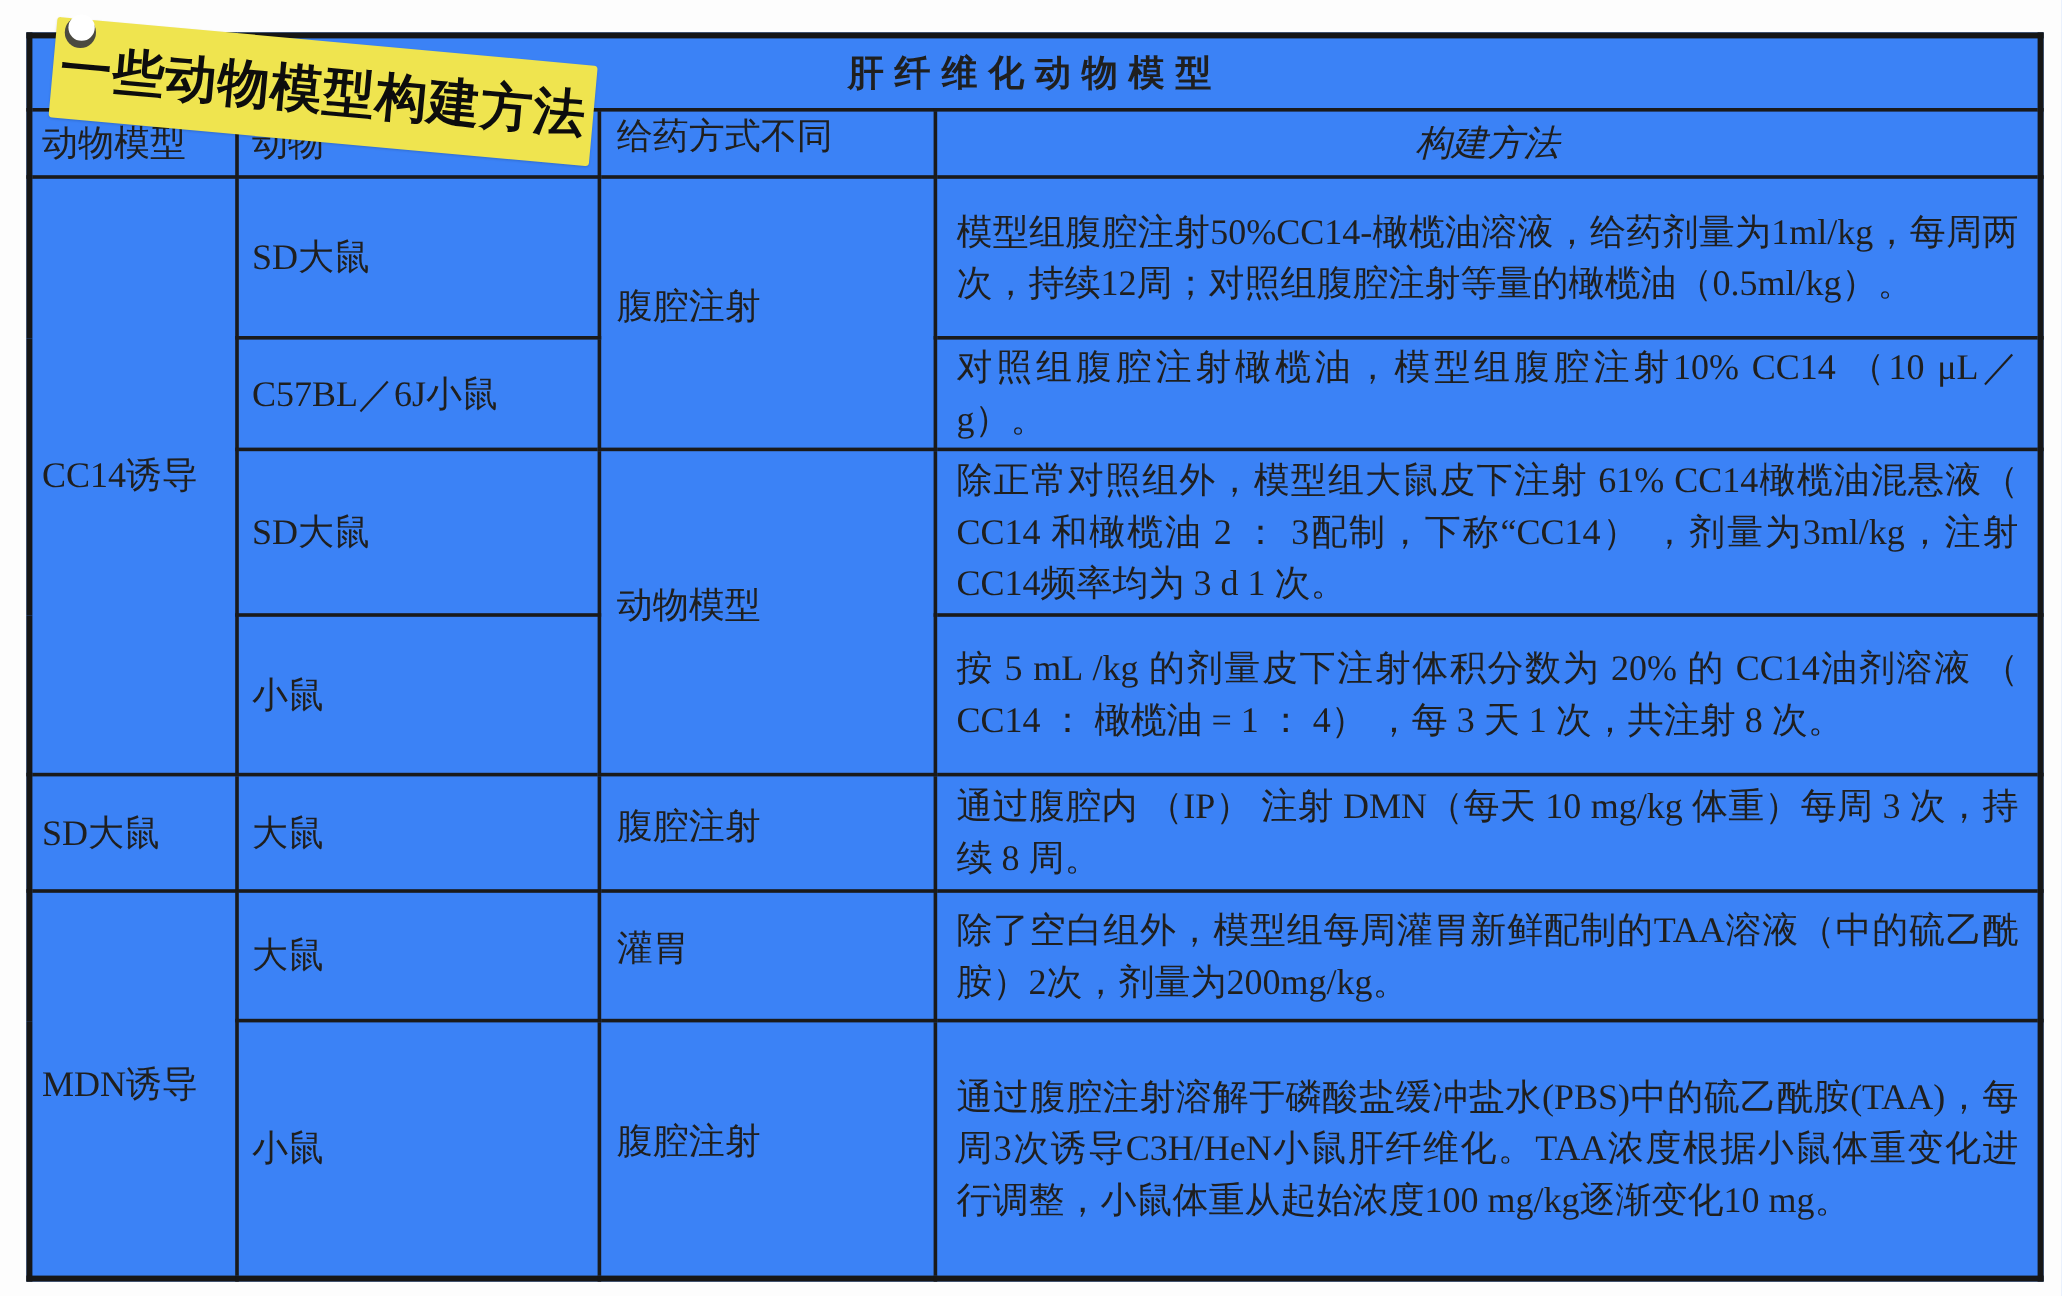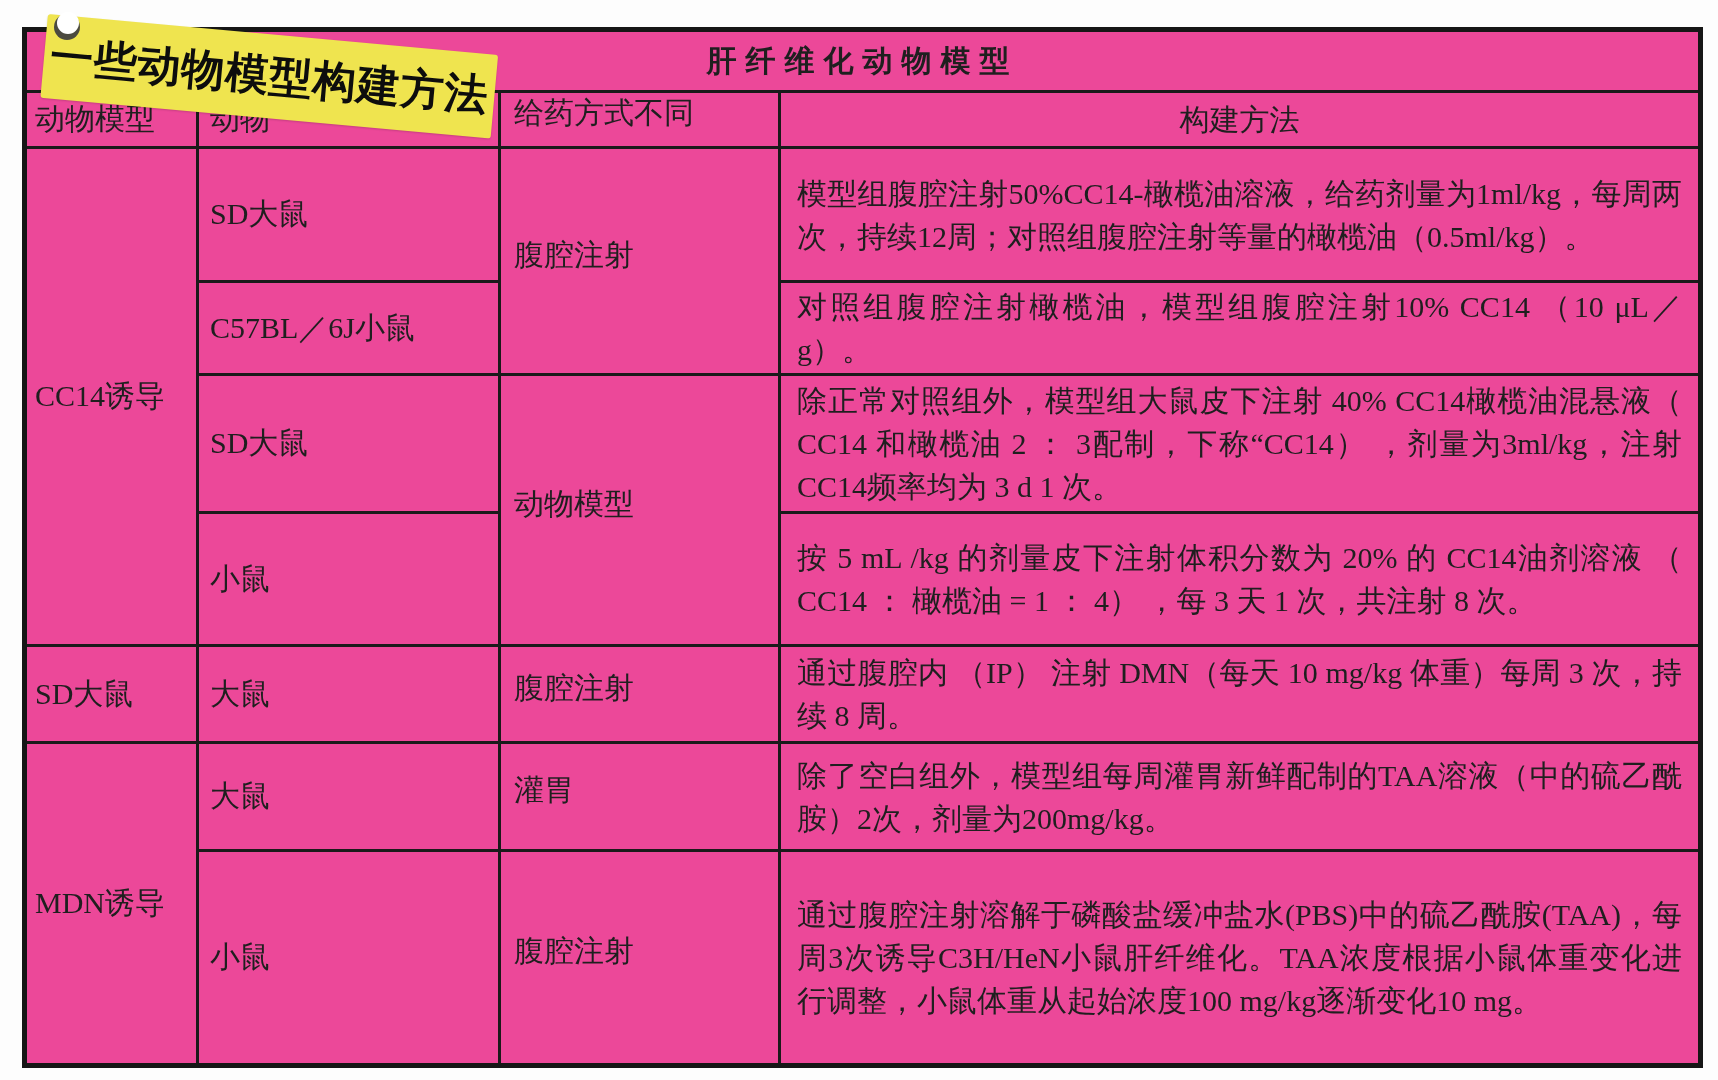--- a/index.html
+++ b/index.html
@@ -18,21 +18,21 @@
   }
 
   
   table.models {
     position: absolute;
     left: 22px;
     top: 27px;
     width: 1676px;
     border-collapse: collapse;
     table-layout: fixed;
-    background: #ec4899;
+    background: #3b82f6;
     border: 5px solid #161616;
   }
   table.models td {
     border: 3px solid #1a1a1a;
     vertical-align: middle;
     font-size: 30px;
     overflow: hidden;
   }
   td.title-cell {
     text-align: center;
@@ -126,39 +126,39 @@
 
     <tbody>
         <tr>
       <td class="title-cell" colspan="4">肝纤维化动物模型</td>
     </tr>
 
     <tr class="hdr-row">
       <td class="hdr c1">动物模型</td>
       <td class="hdr c2">动物</td>
       <td class="hdr c3">给药方式不同</td>
-      <td class="hdr c4 center" style="text-align:right;text-align-last:center;">构建方法</td>
+      <td class="hdr c4 center" style="text-align:right;text-align-last:center;font-style:italic;">构建方法</td>
     </tr>
 
     <tr class="r1">
       <td class="c1" rowspan="4">CC14诱导</td>
       <td class="c2">SD大鼠</td>
       <td class="c3" rowspan="2">腹腔注射</td>
       <td class="c4">模型组腹腔注射50%CC14-橄榄油溶液，给药剂量为1ml/kg，每周两次，持续12周；对照组腹腔注射等量的橄榄油（0.5ml/kg）。</td>
     </tr>
 
     <tr class="r2">
       <td class="c2">C57BL／6J小鼠</td>
       <td class="c4">对照组腹腔注射橄榄油，模型组腹腔注射10% CC14 （10 μL／g）。</td>
     </tr>
 
     <tr class="r3">
       <td class="c2">SD大鼠</td>
       <td class="c3" rowspan="2">动物模型</td>
-      <td class="c4">除正常对照组外，模型组大鼠皮下注射 40% CC14橄榄油混悬液（ CC14 和橄榄油 2 ： 3配制，下称“CC14） ，剂量为3ml/kg，注射 CC14频率均为 3 d 1 次。</td>
+      <td class="c4">除正常对照组外，模型组大鼠皮下注射 61% CC14橄榄油混悬液（ CC14 和橄榄油 2 ： 3配制，下称“CC14） ，剂量为3ml/kg，注射 CC14频率均为 3 d 1 次。</td>
     </tr>
 
     <tr class="r4">
       <td class="c2">小鼠</td>
       <td class="c4">按 5 mL /kg 的剂量皮下注射体积分数为 20% 的 CC14油剂溶液 （ CC14 ： 橄榄油 = 1 ： 4） ，每 3 天 1 次，共注射 8 次。</td>
     </tr>
 
     <tr class="r5">
       <td class="c1">SD大鼠</td>
       <td class="c2">大鼠</td>

